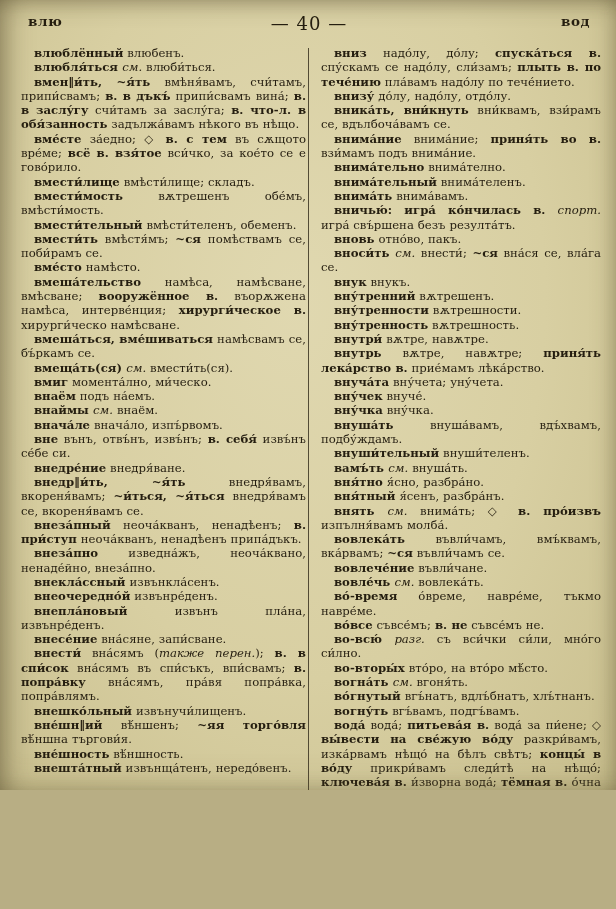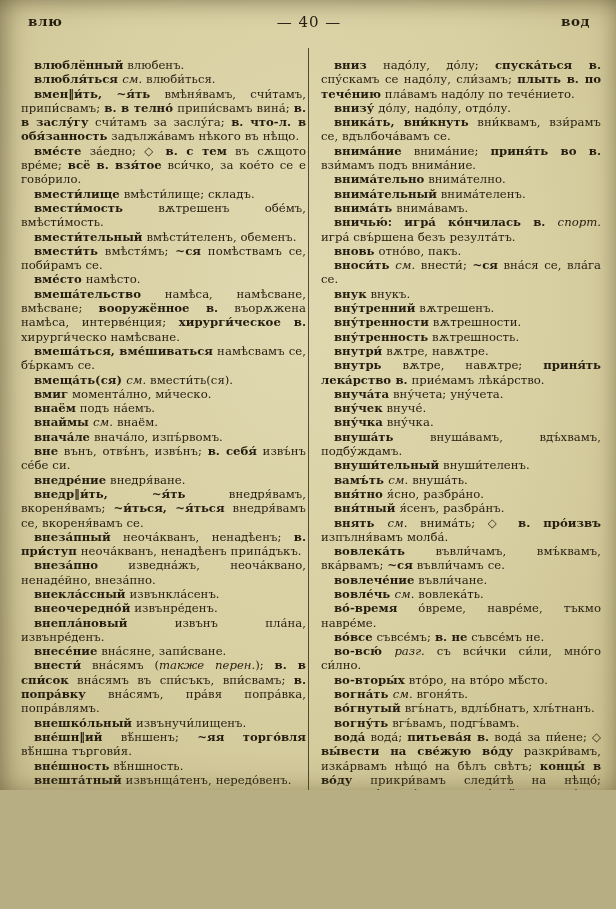--- a/index.html
+++ b/index.html
@@ -27,26 +27,26 @@
       inset -14px 0 24px -14px rgba(80,70,40,.40),
       inset 0 16px 26px -16px rgba(80,70,40,.45),
       inset 0 -20px 34px -20px rgba(110,98,60,.30);
   }
   .header{
     position:absolute;top:13px;left:28px;right:26px;
     display:flex;align-items:baseline;justify-content:space-between;
     font-size:13.5px;
   }
   .guide{font-weight:bold;letter-spacing:.5px;}
-  .pagenum{font-size:15px;letter-spacing:1px;position:absolute;left:0;right:0;text-align:center;top:0;}
+  .pagenum{font-size:18px;letter-spacing:1px;position:absolute;left:0;right:0;text-align:center;top:0;}
   .content{
     position:absolute;top:46px;left:21px;width:580px;height:802px;
     display:flex;overflow:hidden;
   }
-  .col{width:285px;overflow:hidden;margin-top:12px;}
+  .col{width:285px;overflow:hidden;}
   .col.right{flex:1;padding-left:12px;}
   .rule{width:1px;background:var(--divider);opacity:.85;margin:2px 0 4px 2px;}
   .entry{
     margin:0;
     text-indent:13px;
     font-size:11.7px;
     line-height:14.3px;
     text-align:justify;
     word-spacing:.2px;
   }
@@ -61,21 +61,21 @@
   <div class="header">
     <span class="guide">влю</span>
     <span class="pagenum">— 40 —</span>
     <span class="guide">вод</span>
   </div>
 
   <div class="content">
     <div class="col left">
         <p class="entry"><span class="s-b">влюблённый</span><span class="s-n"> влюбенъ.</span></p>
         <p class="entry"><span class="s-b">влюбля́ться </span><span class="s-i">см.</span><span class="s-n"> влюби́ться.</span></p>
-        <p class="entry"><span class="s-b">вмен‖и́ть, ~я́ть</span><span class="s-n"> вмѣня́вамъ, счи́тамъ, припи́свамъ; </span><span class="s-b">в. в телно́</span><span class="s-n"> припи́свамъ вина́; </span><span class="s-b">в. в заслу́гу</span><span class="s-n"> счи́тамъ за заслу́га; </span><span class="s-b">в. что-л. в обя́занность</span><span class="s-n"> задължа́вамъ нѣкого въ нѣщо.</span></p>
+        <p class="entry"><span class="s-b">вмен‖и́ть, ~я́ть</span><span class="s-n"> вмѣня́вамъ, счи́тамъ, припи́свамъ; </span><span class="s-b">в. в дъкъ́</span><span class="s-n"> припи́свамъ вина́; </span><span class="s-b">в. в заслу́гу</span><span class="s-n"> счи́тамъ за заслу́га; </span><span class="s-b">в. что-л. в обя́занность</span><span class="s-n"> задължа́вамъ нѣкого въ нѣщо.</span></p>
         <p class="entry"><span class="s-b">вме́сте</span><span class="s-n"> за́едно; ◇ </span><span class="s-b">в. с тем</span><span class="s-n"> въ сѫщото вре́ме; </span><span class="s-b">всё в. взя́тое</span><span class="s-n"> вси́чко, за кое́то се е гово́рило.</span></p>
         <p class="entry"><span class="s-b">вмести́лище</span><span class="s-n"> вмѣсти́лище; складъ.</span></p>
         <p class="entry"><span class="s-b">вмести́мость</span><span class="s-n"> вѫтрешенъ обе́мъ, вмѣсти́мость.</span></p>
         <p class="entry"><span class="s-b">вмести́тельный</span><span class="s-n"> вмѣсти́теленъ, обеменъ.</span></p>
         <p class="entry"><span class="s-b">вмести́ть</span><span class="s-n"> вмѣстя́мъ; </span><span class="s-b">~ся</span><span class="s-n"> помѣствамъ се, поби́рамъ се.</span></p>
         <p class="entry"><span class="s-b">вме́сто</span><span class="s-n"> намѣсто.</span></p>
         <p class="entry"><span class="s-b">вмеша́тельство</span><span class="s-n"> намѣса, намѣсване, вмѣсване; </span><span class="s-b">вооружённое в.</span><span class="s-n"> въорѫжена намѣса, интерве́нция; </span><span class="s-b">хирурги́ческое в.</span><span class="s-n"> хирурги́ческо намѣсване.</span></p>
         <p class="entry"><span class="s-b">вмеша́ться, вме́шиваться</span><span class="s-n"> намѣсвамъ се, бъ́ркамъ се.</span></p>
         <p class="entry"><span class="s-b">вмеща́ть(ся) </span><span class="s-i">см.</span><span class="s-n"> вмести́ть(ся).</span></p>
         <p class="entry"><span class="s-b">вмиг</span><span class="s-n"> момента́лно, ми́ческо.</span></p>

